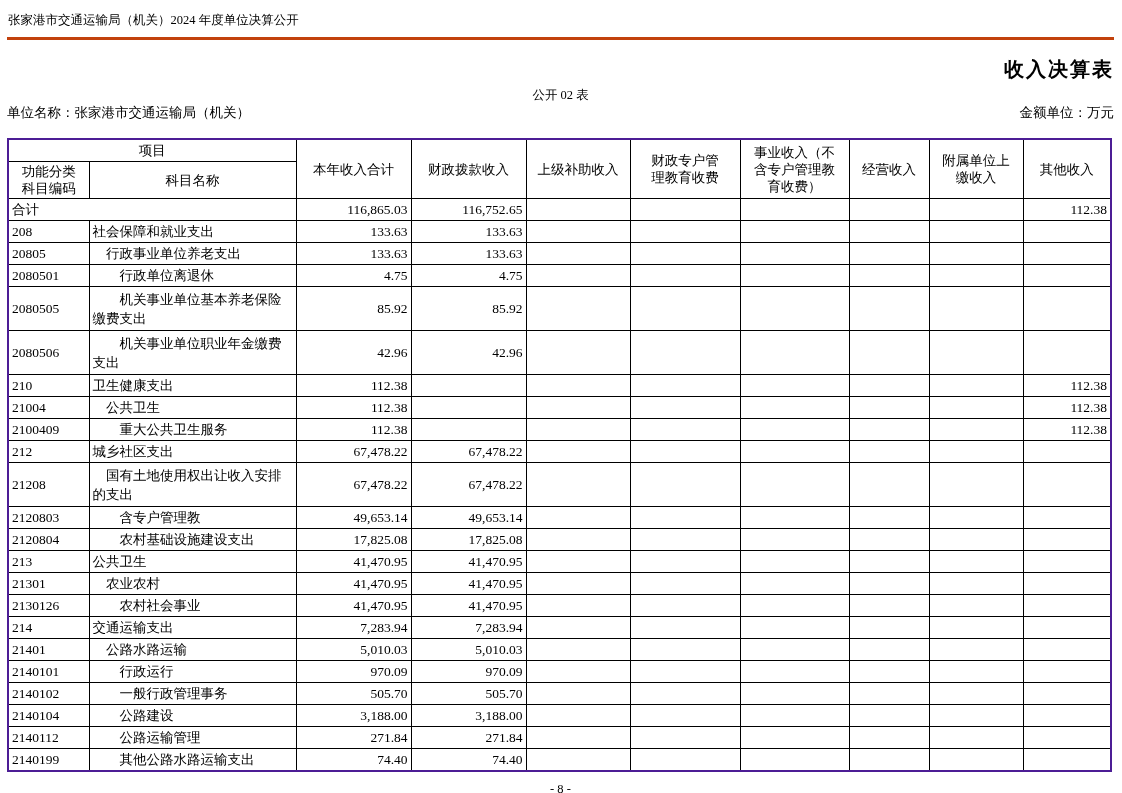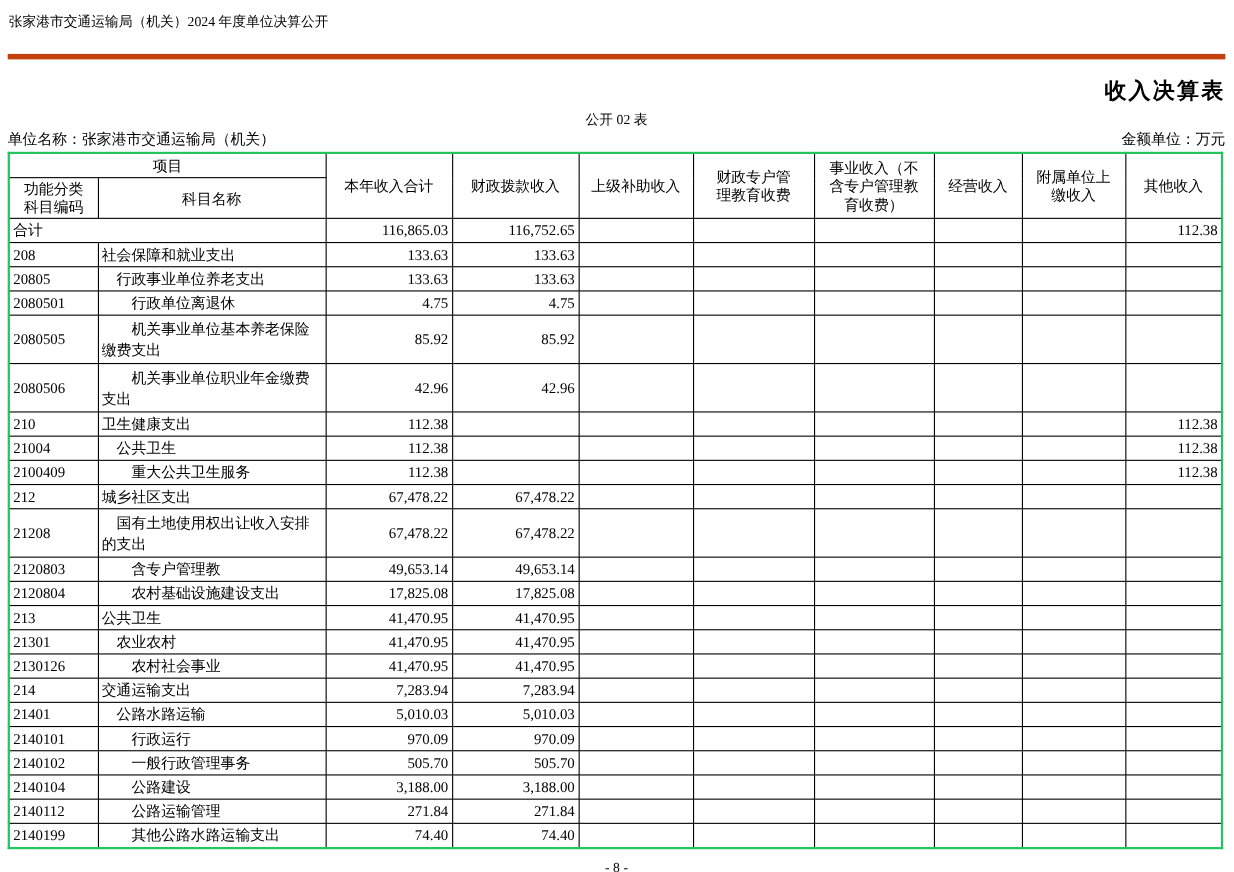--- a/index.html
+++ b/index.html
@@ -9,22 +9,22 @@
     color:#000;
   }
   .page {
     box-sizing:border-box;
     width:1122px; height:793px;
     padding:0 8px 0 7px;
     position:relative;
     overflow:hidden;
   }
   .doc-header {
-    padding:12px 0 21px 1px;
-    border-bottom:5px solid #c2410c;
+    padding:12px 0 9px 1px;
+    border-bottom:3px solid #c2410c;
     font-size:12.5px;
     line-height:16px;
   }
   .title {
     margin:14px 0 0 0;
     text-align:right;
     font-size:20px;
     font-weight:bold;
     letter-spacing:2px;
     line-height:30px;
@@ -34,27 +34,27 @@
     text-align:center;
     font-size:12.5px;
     line-height:15px;
   }
   .meta {
     display:flex;
     justify-content:space-between;
     align-items:flex-end;
     font-size:13.5px;
     line-height:17px;
-    margin:1px 0 3px 0;
+    margin:1px 0 17px 0;
   }
   table.revenue {
     border-collapse:collapse;
     table-layout:fixed;
     width:1013px;
-    border:2px solid #22c55e;
+    border:2px solid #4c1d95;
   }
   table.revenue th, table.revenue td {
     border:1px solid #000;
     overflow:hidden;
   }
   table.revenue th {
     font-weight:normal;
     font-size:13.5px;
     text-align:center;
     vertical-align:middle;

